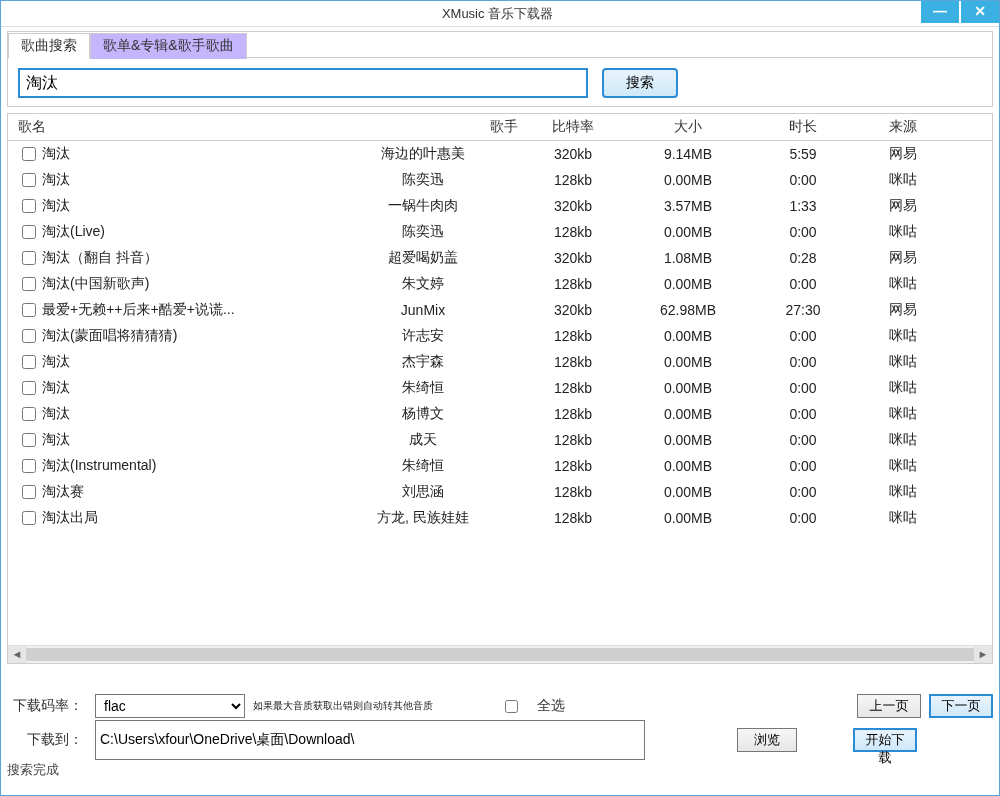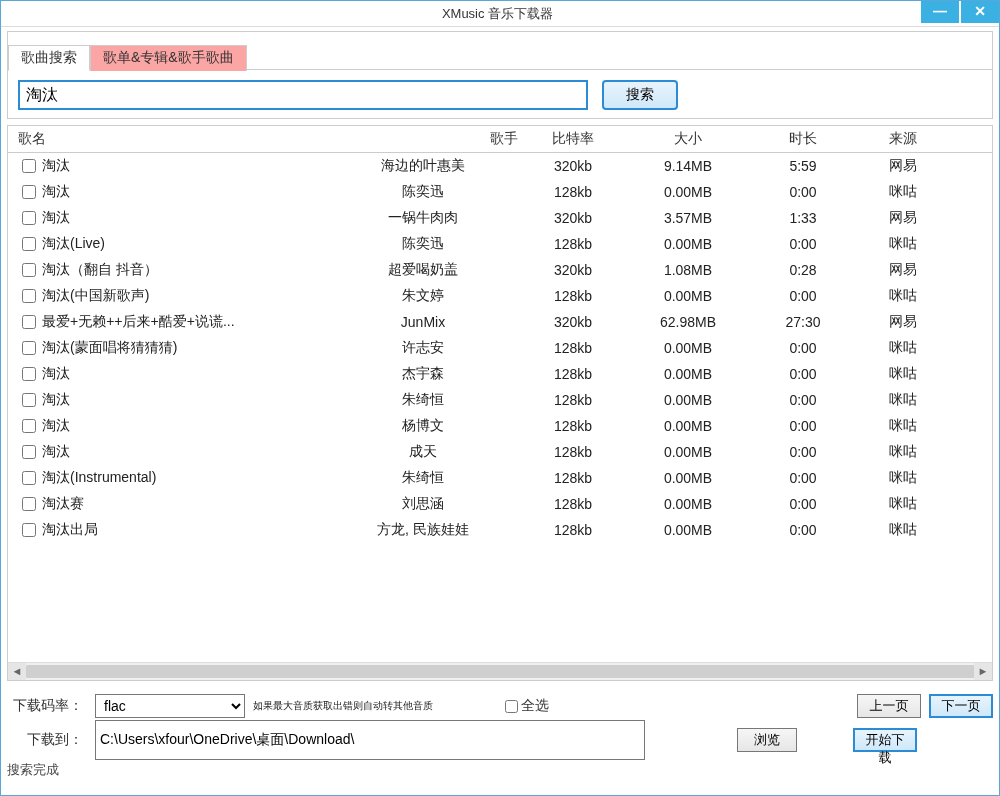--- a/index.html
+++ b/index.html
@@ -62,34 +62,34 @@
     font-weight: bold;
   }
   .win-btn.min { font-weight: bold; }
   .win-btn.close { }
 
   
   .tabs-wrap {
     margin: 4px 6px 0 6px;
     border: 1px solid #ccc;
     flex: 0 0 auto;
-    padding: 12px 0 8px 0;
+    padding: 0 0 8px 0;
     background: #fff;
   }
   .tab-strip {
     display: flex;
     border-bottom: 1px solid #ccc;
     height: 26px;
   }
   .tab {
     padding: 3px 12px;
     border: 1px solid #ccc;
     border-bottom: none;
     margin-bottom: -1px;
-    background: #fca5a5;
+    background: #c4b5fd;
     cursor: pointer;
     font-size: 14px;
     position: relative;
     top: 1px;
   }
   .tab.active {
     background: #fff;
     border-bottom: 1px solid #fff;
     z-index: 2;
   }
@@ -112,21 +112,21 @@
     padding: 0 22px;
     border: 2px solid #2b8bd4;
     border-radius: 4px;
     background: linear-gradient(#e8f4fc, #cfe8fa);
     font-size: 14px;
     cursor: pointer;
   }
 
   
   .results-panel {
-    margin: 6px 6px 0 6px;
+    margin: 6px 6px 17px 6px;
     border: 1px solid #ccc;
     display: flex;
     flex-direction: column;
     flex: 1 1 auto;
     overflow: hidden;
   }
   .results-header {
     display: flex;
     border-bottom: 1px solid #ccc;
     font-size: 14px;
@@ -228,21 +228,21 @@
     padding-left: 4px;
     background: #fff;
   }
   .hint {
     font-size: 10px;
     color: #222;
   }
   .checkbox-lab {
     display: flex;
     align-items: flex-start;
-    gap: 0;
+    gap: 16px;
     margin-left: 60px;
   }
   .page-btn {
     width: 64px;
     height: 24px;
     border: 1px solid #777;
     background: linear-gradient(#f6f6f6,#e6e6e6);
     font-size: 13px;
     cursor: pointer;
   }

